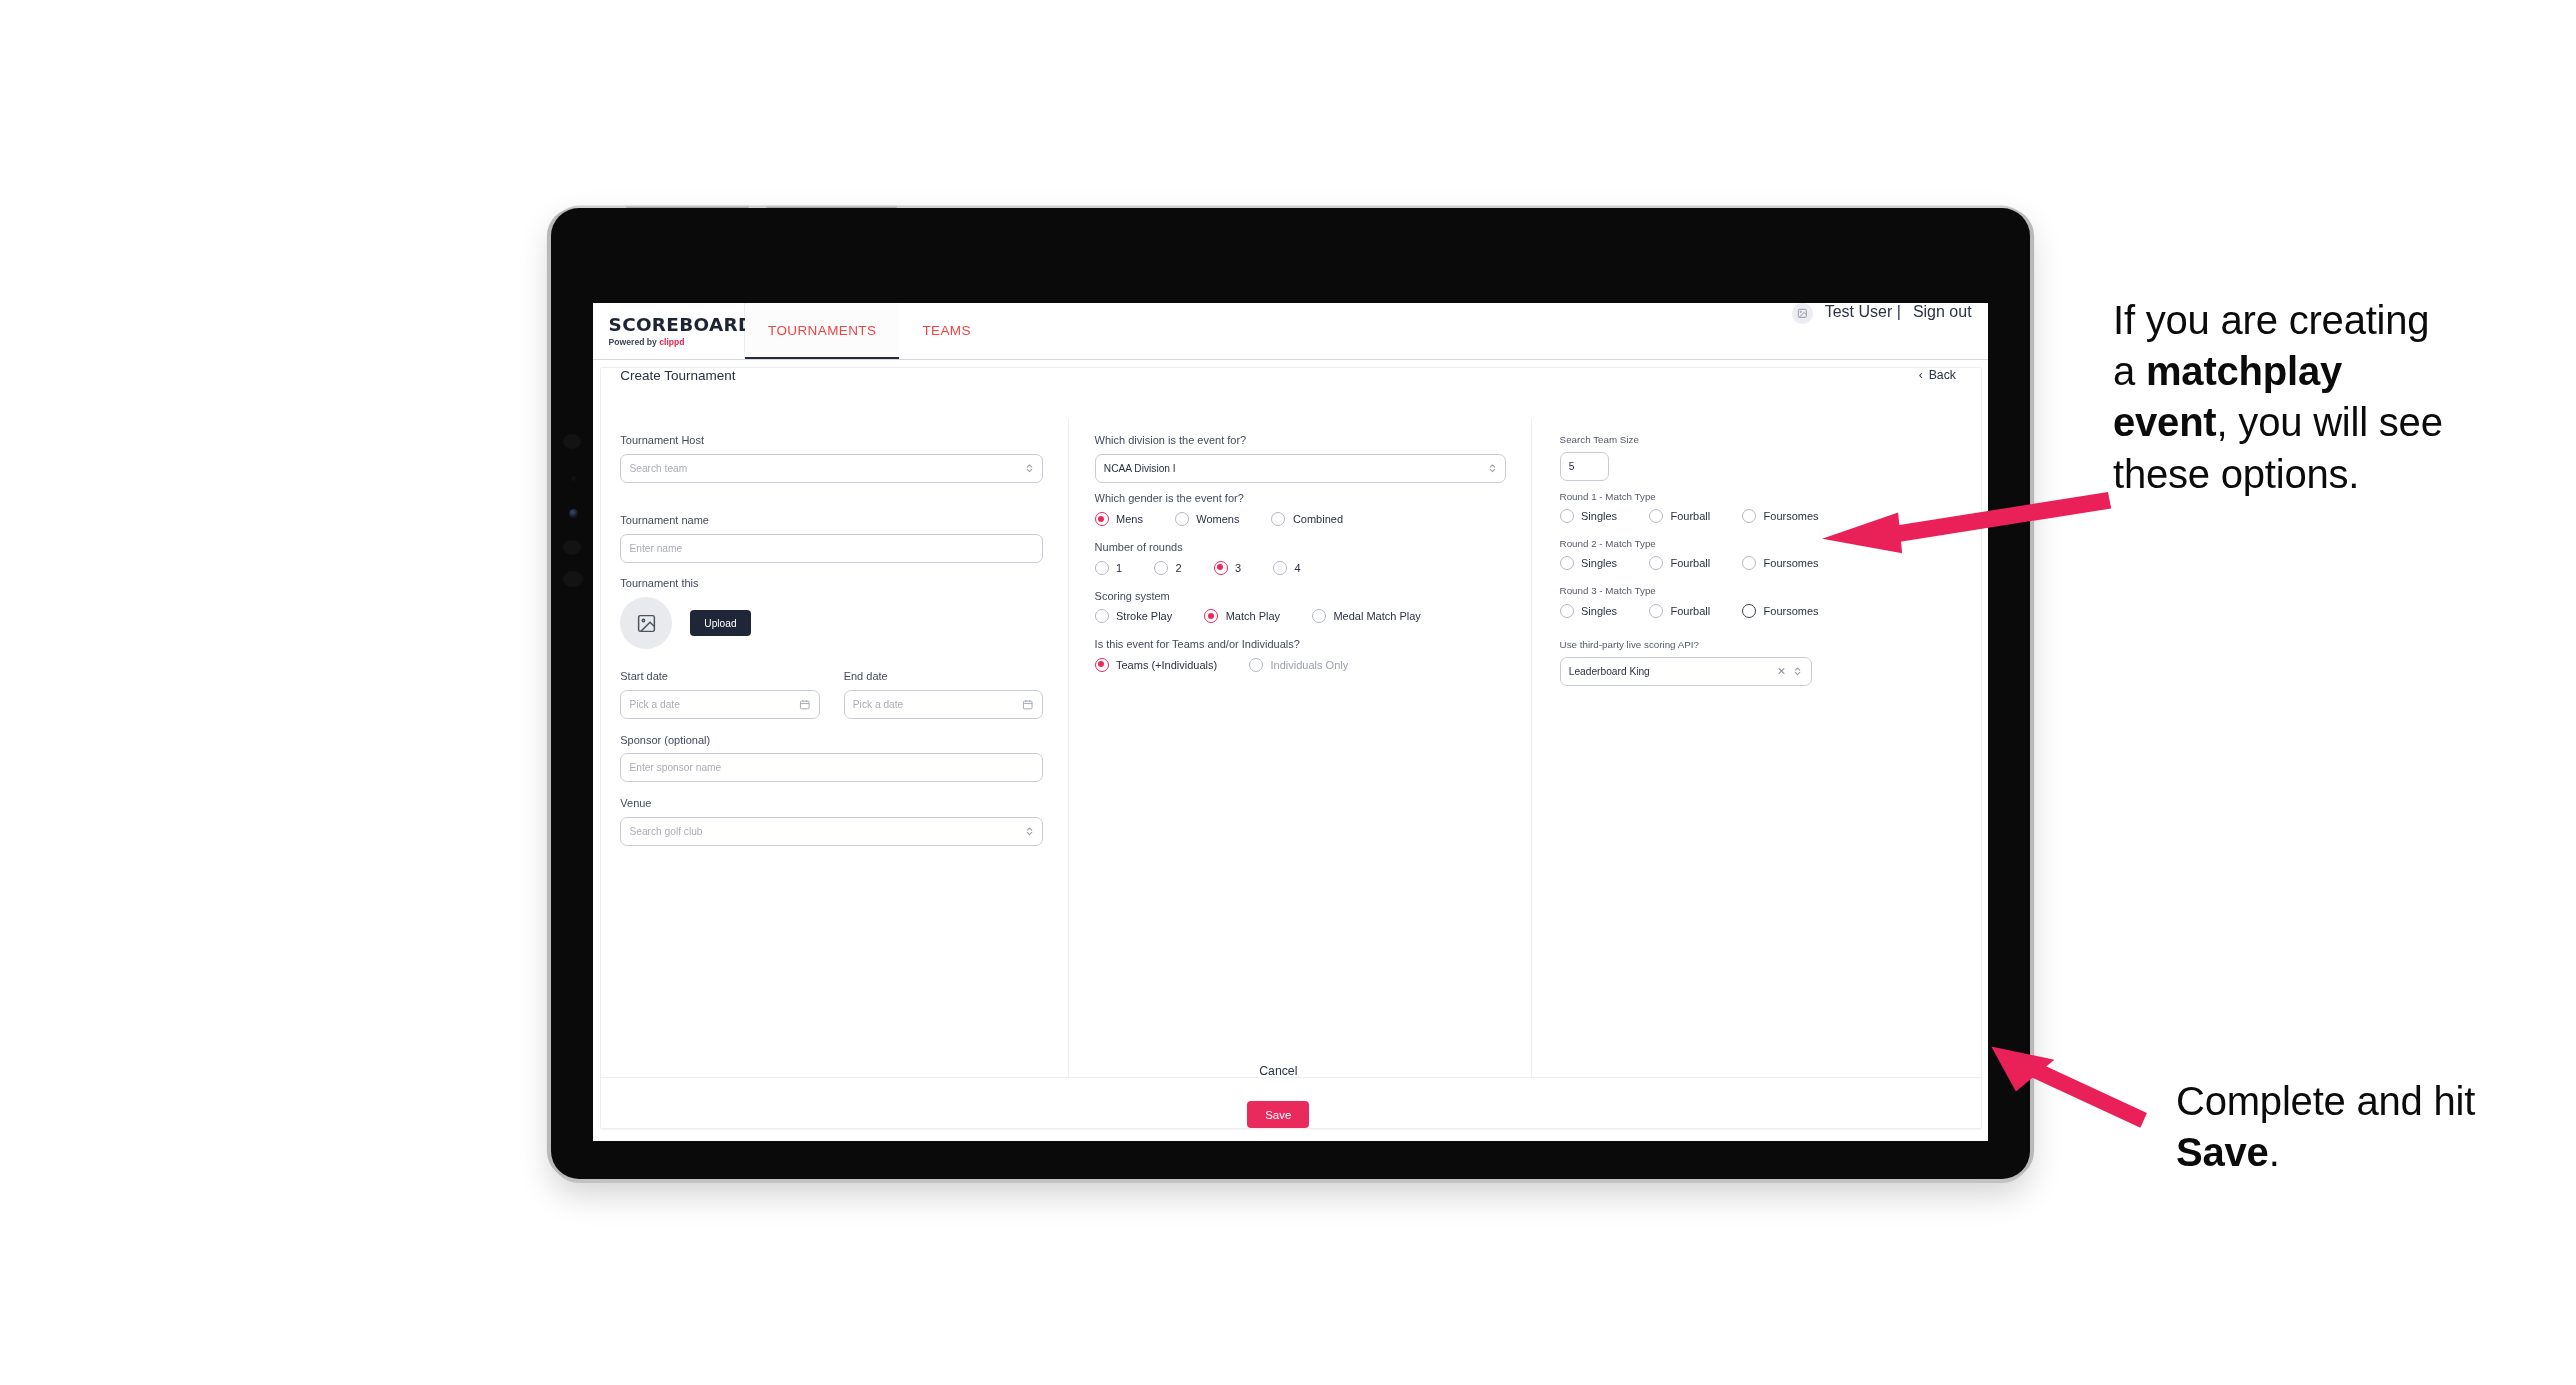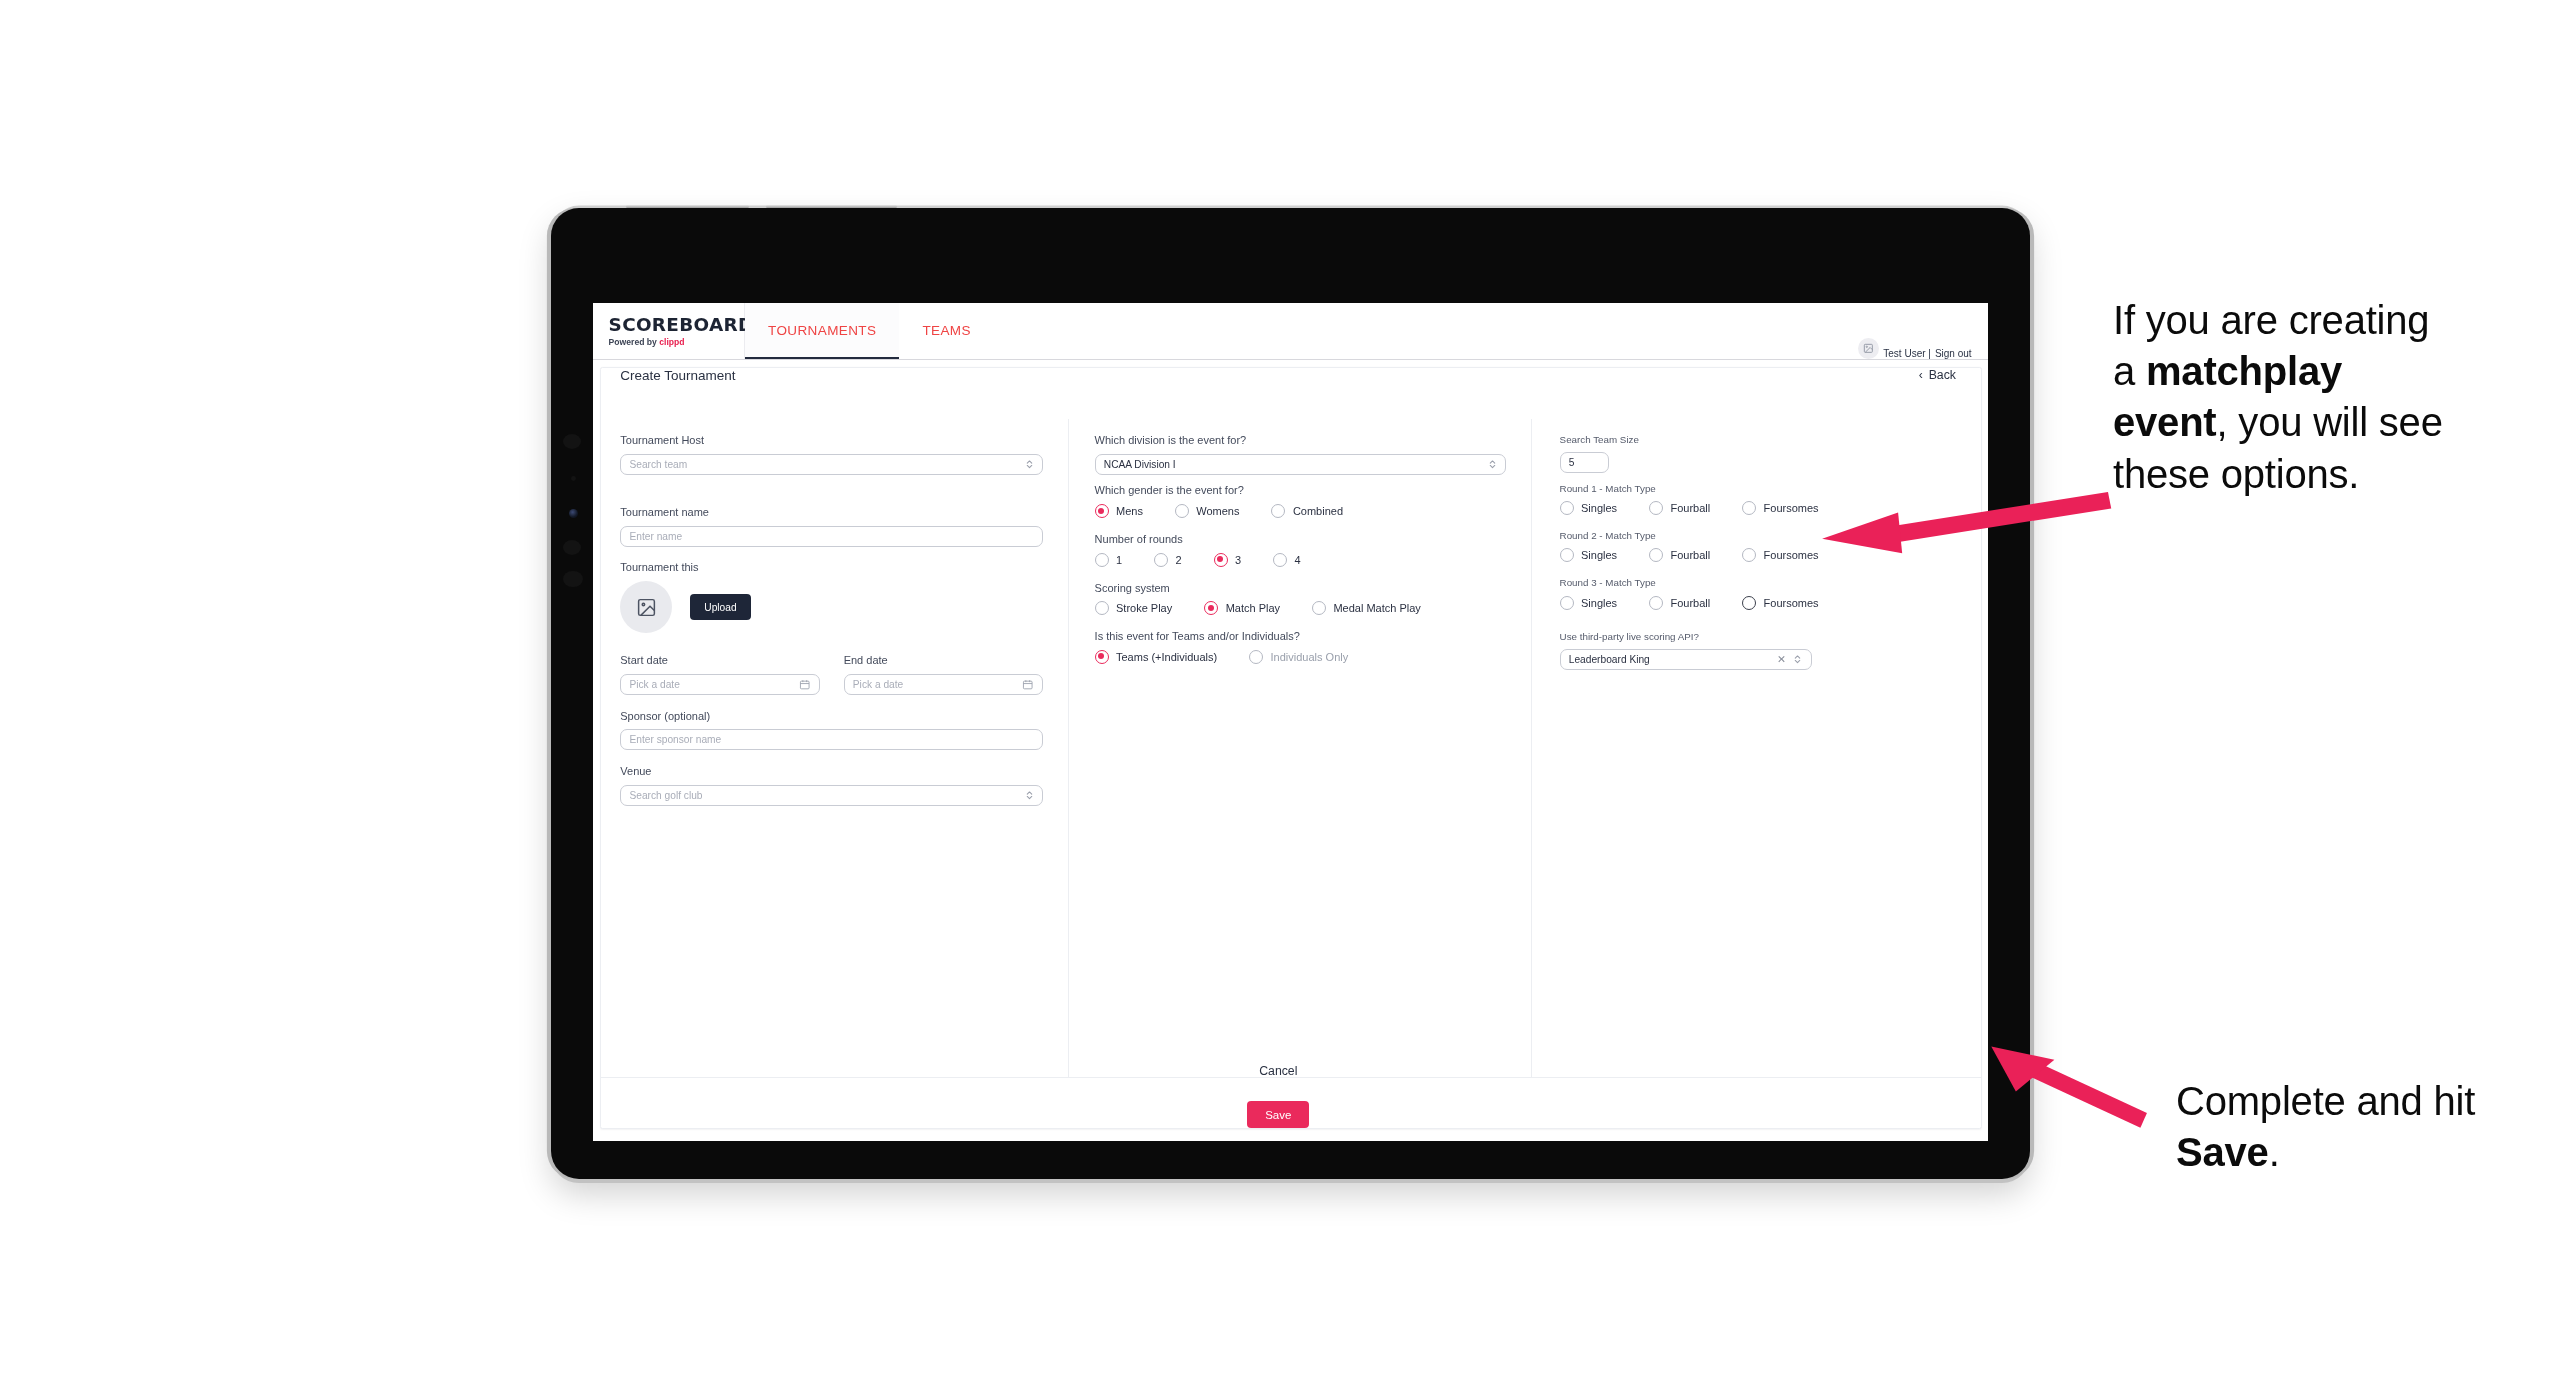--- a/index.html
+++ b/index.html
@@ -92,23 +92,23 @@
     border-bottom: 2.5px solid transparent;
     cursor: pointer;
     background: #ffffff;
   }
   .navtab.active {
     border-bottom-color: #232b3e;
     background: #fcfcfd;
   }
   .appbar-right {
     margin-left: auto;
-    display: flex; align-items: flex-end; gap: 4px;
+    display: flex; align-items: flex-start; gap: 12px;
     padding-right: 16.4px;
-    font-size: 10px; color: #30384a;
+    font-size: 16px; color: #30384a;
   }
   .avatar {
     width: 21px; height: 21px; border-radius: 50%;
     background: #ededf1;
     display: flex; align-items: center; justify-content: center;
     color: #8e93a0;
   }
   .user-name { color:#2b3345; }
   .signout { color:#2b3345; cursor:pointer; }
 
@@ -175,21 +175,21 @@
   
   .fld-label {
     font-size: 11px;
     color: #434a5b;
     margin-bottom: 6.6px;
     line-height: 1.2;
   }
   .fld-label.sm { font-size: 9.8px; color:#555b6b; }
   .fld-gap { height: 16.4px; }
   .input {
-    height: 21px;
+    height: 29px;
     border: 0.8px solid #c9ccd4;
     border-radius: 7px;
     background: #ffffff;
     display: flex; align-items: center;
     padding: 0 8.2px;
     font-size: 10.2px;
     color: #2b3142;
     position: relative;
   }
   .input .ph { color: #a9adb8; }

